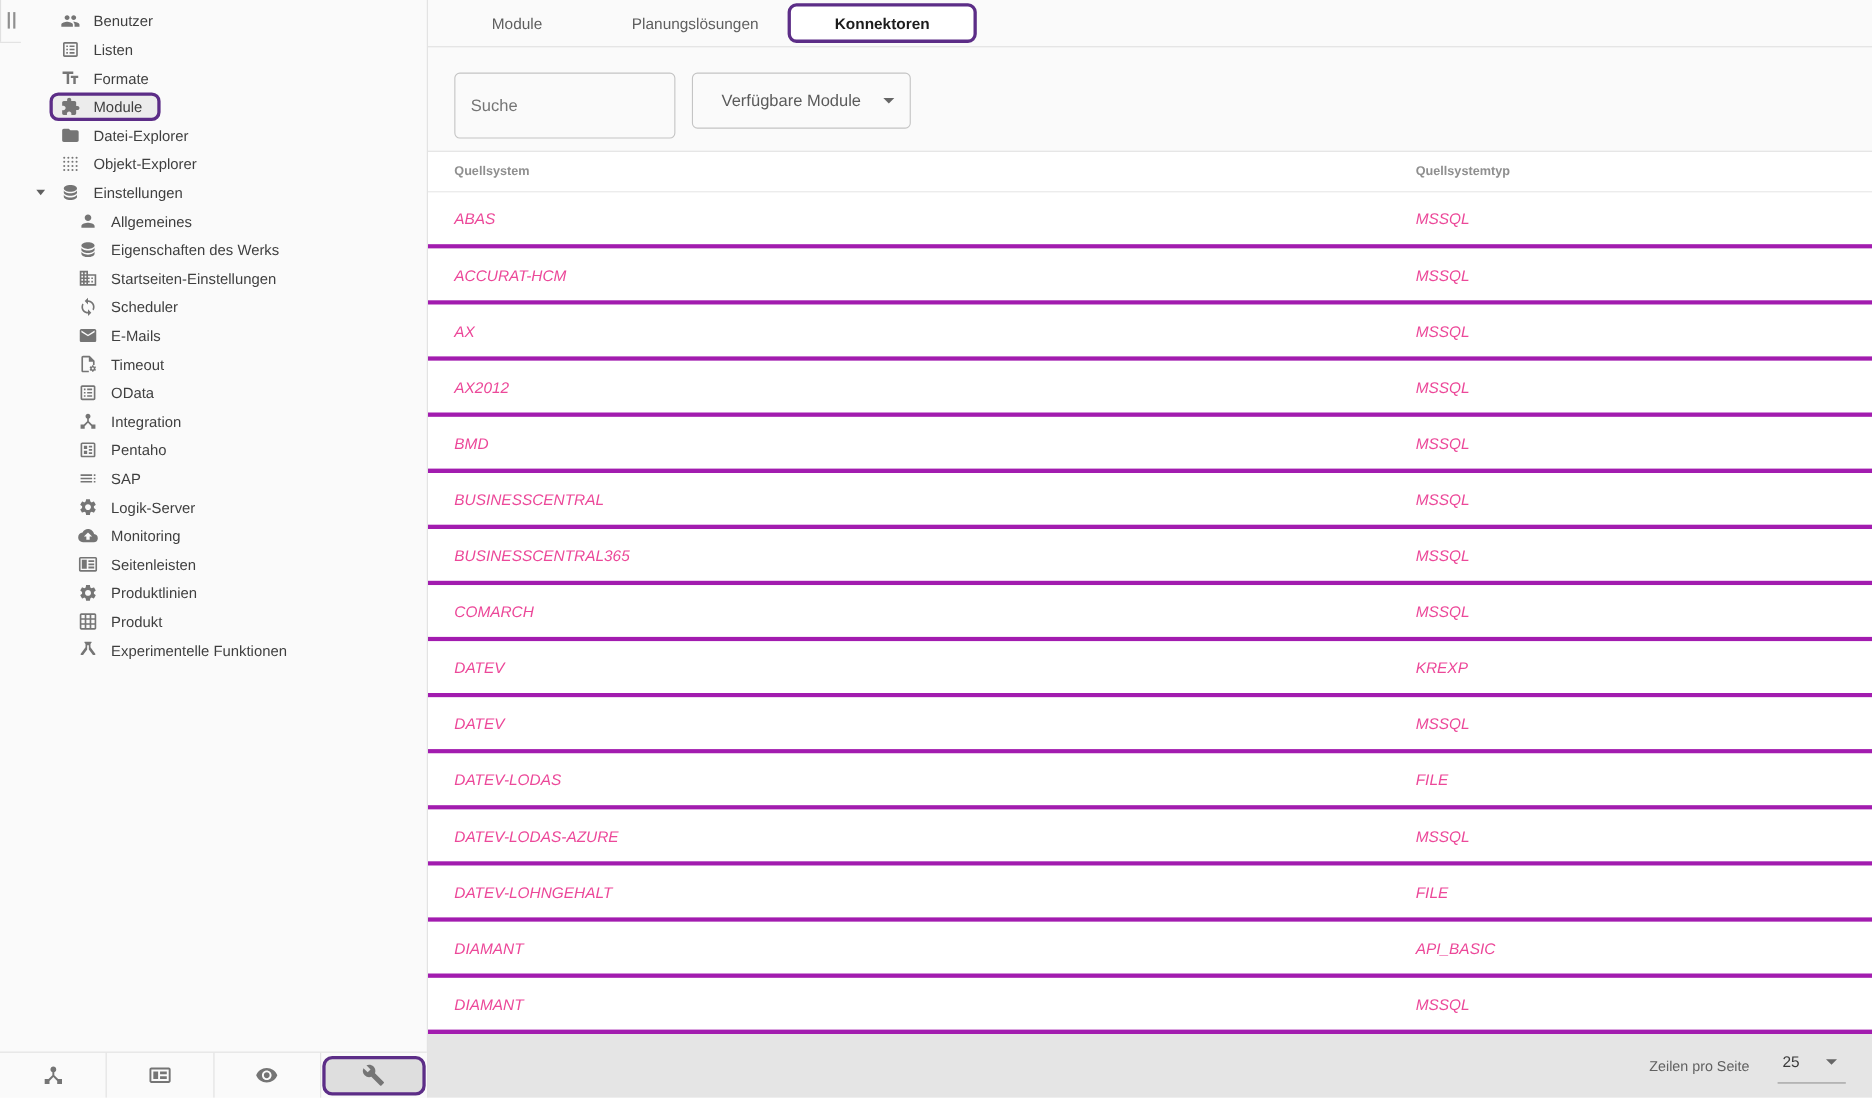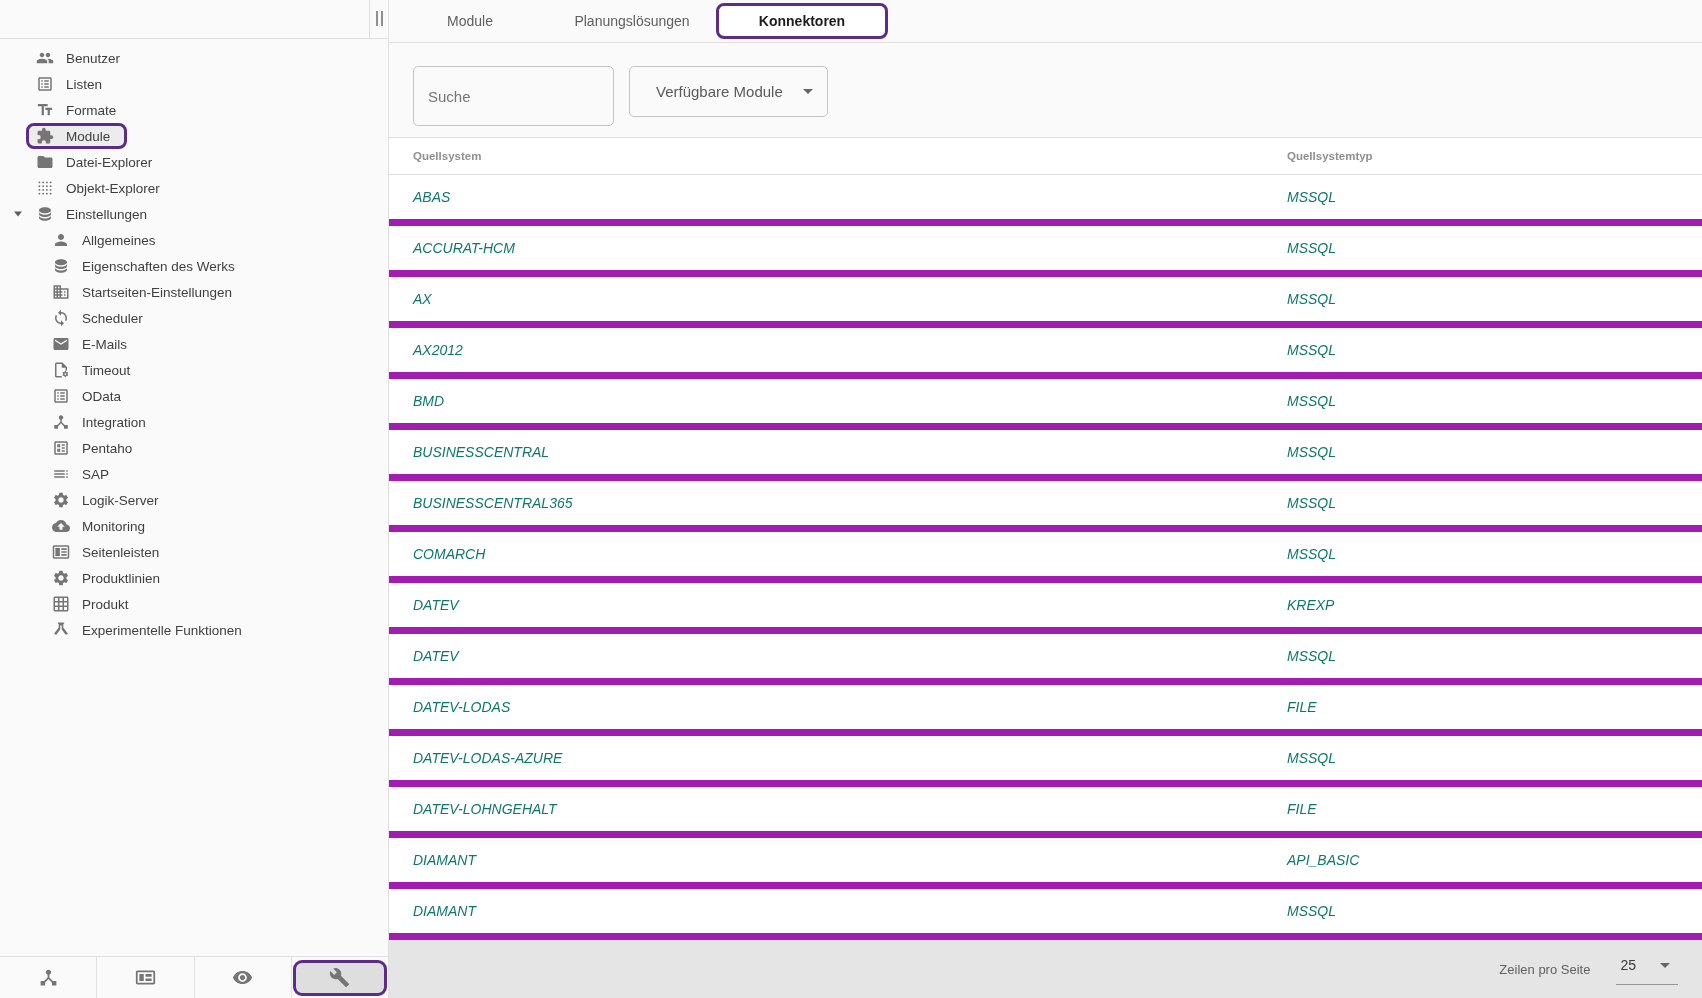--- a/index.html
+++ b/index.html
@@ -3,21 +3,21 @@
 <meta charset="utf-8">
 <style>
   * { box-sizing: border-box; margin: 0; padding: 0; }
   html,body { width:1702px; height:998px; overflow:hidden;
     font-family:"Liberation Sans", sans-serif; background:#fff; }
   .app { display:flex; width:1702px; height:998px; }
 
   
   .sidebar { width:389px; min-width:389px; background:#fafafa;
     border-right:1px solid #e0e0e0; position:relative;
-    display:flex; flex-direction:column; }
+    display:flex; flex-direction:row; }
   .sidebar-header { height:39px; border-bottom:1px solid #e0e0e0;
     display:flex; justify-content:flex-end; }
   .handle-cell { width:19px; border-left:1px solid #e0e0e0;
     display:flex; justify-content:center; padding-top:11px; cursor:col-resize; }
   .handle-glyph { display:flex; gap:3px; }
   .handle-glyph i { display:block; width:2px; height:15px; background:#8f8f8f; }
 
   .nav { padding-top:6px; flex:1; overflow:hidden; }
   .nav-item { height:26px; display:flex; align-items:center; cursor:pointer;
     position:relative; padding-left:36px; font-size:13.5px; color:#3f3f3f; white-space:nowrap; }
@@ -65,22 +65,22 @@
     justify-content:space-between; padding:0 14px 0 15px; cursor:pointer; }
   .select-label { font-size:15px; color:#5a5a5a;margin-left:11px; }
   .caret { width:0; height:0; border-left:5px solid transparent;
     border-right:5px solid transparent; border-top:5.5px solid #666; }
 
   .table { background:#fff; border-top:1px solid #e0e0e0; }
   .thead { height:37px; display:grid; grid-template-columns:874px 1fr;
     align-items:center; padding-left:24px; border-bottom:1px solid #e0e0e0;
     font-size:11.5px; font-weight:700; color:#8f8f8f; }
   .trow { height:51px; display:grid; grid-template-columns:874px 1fr;
-    align-items:center; padding-left:24px; border-bottom:7px solid #a21caf;
-    background:#fff; font-size:14px; font-style:italic; color:#0f766e; cursor:pointer; }
+    align-items:center; padding-left:24px; border-bottom:4px solid #a21caf;
+    background:#fff; font-size:14px; font-style:italic; color:#ec4899; cursor:pointer; }
 
   .paginator { flex:1; display:flex; align-items:center; justify-content:flex-end;
     padding-right:24px; background:#e5e5e5; }
   .pag-label { font-size:13px; color:#616161; margin-right:26px; }
   .page-size { display:flex; align-items:center; gap:24px; cursor:pointer;
     border-bottom:1px solid #949494; padding:4px 8px 11px 4px; }
   .page-size-value { font-size:14px; color:#3a3a3a; }
 </style>
 </head>
 <body>

